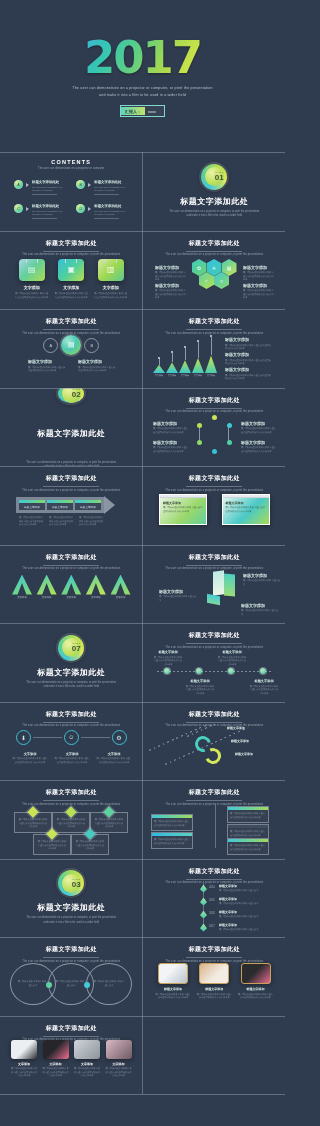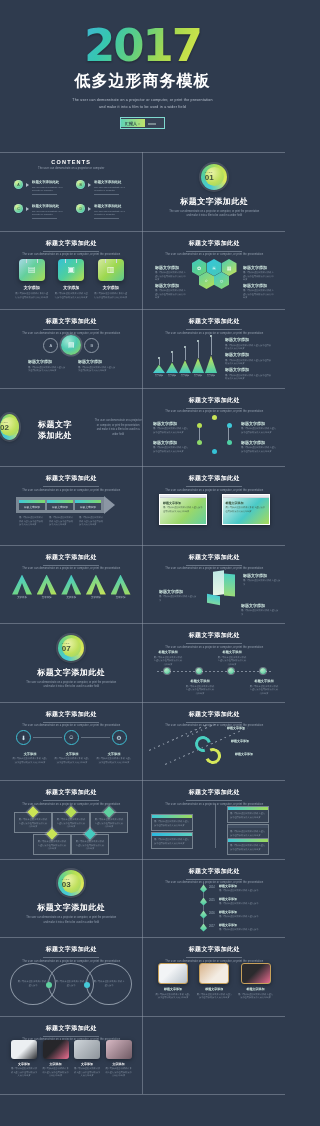--- a/index.html
+++ b/index.html
@@ -45,21 +45,21 @@
 
   .h-title { font-size:4px; font-weight:bold; color:#d8f0e8; margin-bottom:1.5px; }
 
   
   .part-ring { width:26px; height:26px; border-radius:50%;
      background:conic-gradient(from 200deg,#46c8d8,#54cf9a,#b6df53,#e0e85a,#46c8d8);
      display:flex; align-items:center; justify-content:center;
      box-shadow:0 0 0 2px rgba(255,255,255,.14), 0 1px 4px rgba(0,0,0,.5); }
   .part-ring .core { width:19px; height:19px; border-radius:50%;
      background:radial-gradient(circle at 35% 30%,#eaf3a8,#bfe05c 55%,#8fd46e);
-     display:flex; flex-direction:column; align-items:flex-start; justify-content:center;
+     display:flex; flex-direction:column; align-items:flex-end; justify-content:center;
      color:#3b4a2a; }
   .part-ring .core .p { font-size:2.4px; letter-spacing:.5px; opacity:.8; }
   .part-ring .core .n { font-size:8px; font-weight:bold; line-height:.95; color:#41523a; }
   .part-title { font-size:8px; font-weight:bold; color:#fff; margin-top:6px; letter-spacing:.5px; }
   .part-sub { font-size:2.6px; color:#93a0b0; text-align:center; line-height:1.8; margin-top:3px; max-width:120px; }
 
   .mini-ring { width:9px; height:9px; border-radius:50%;
      background:radial-gradient(circle at 32% 28%,#d9f08f,#4fc9a4 70%,#35b7c9);
      box-shadow:0 0 0 1px rgba(255,255,255,.25) inset; flex:none;
      display:flex;align-items:center;justify-content:center; }
@@ -106,21 +106,20 @@
   .tiny { font-size:2.2px; color:#8e9bab; line-height:1.65; }
 </style>
 </head>
 <body>
 
 <div class="deck">
 
   <div class="slide hero">
     <div class="hero-inner">
       <div class="year">2017</div>
-      <div class="hero-title">低多边形商务模板</div>
       <div class="hero-sub">
         <div>The user can demonstrate on a projector or computer, or print the presentation</div>
         <div>and make it into a film to be used in a wider field</div>
       </div>
       <div class="hero-badge">
         <span class="chip">汇报人：</span>
         <span class="who">xxxx</span>
       </div>
     </div>
   </div>
@@ -338,21 +337,21 @@
       <div style="position: absolute; left: 82px; top: 43px; width: 48px;">
         <div class="h-title">标题文字添加</div>
         <div class="tiny">用户可以在投影仪或者计算机上进行演示也可以将演示文稿打印出来</div>
       </div>
       <div style="position: absolute; left: 82px; top: 58px; width: 48px;">
         <div class="h-title">标题文字添加</div>
         <div class="tiny">用户可以在投影仪或者计算机上进行演示也可以将演示文稿打印出来</div>
       </div>
     </div>
     <div class="slide" style="left: 0px; top: 387.5px; width: 142.5px; height: 78.5px;">
-      <div style="position: absolute; inset: 0px; display: flex; flex-direction: row; align-items: center; justify-content: center; gap: 19px;">
+      <div style="position: absolute; inset: 0px; display: flex; flex-direction: column; align-items: center; justify-content: center; gap: 19px;">
         <div class="part-ring">
           <div class="core">
             <div class="p">PART</div>
             <div class="n">02</div>
           </div>
         </div>
         <div class="part-title">标题文字添加此处</div>
         <div class="part-sub">
           <div>The user can demonstrate on a projector or computer, or print the presentation</div>
           <div>and make it into a film to be used in a wider field</div>

